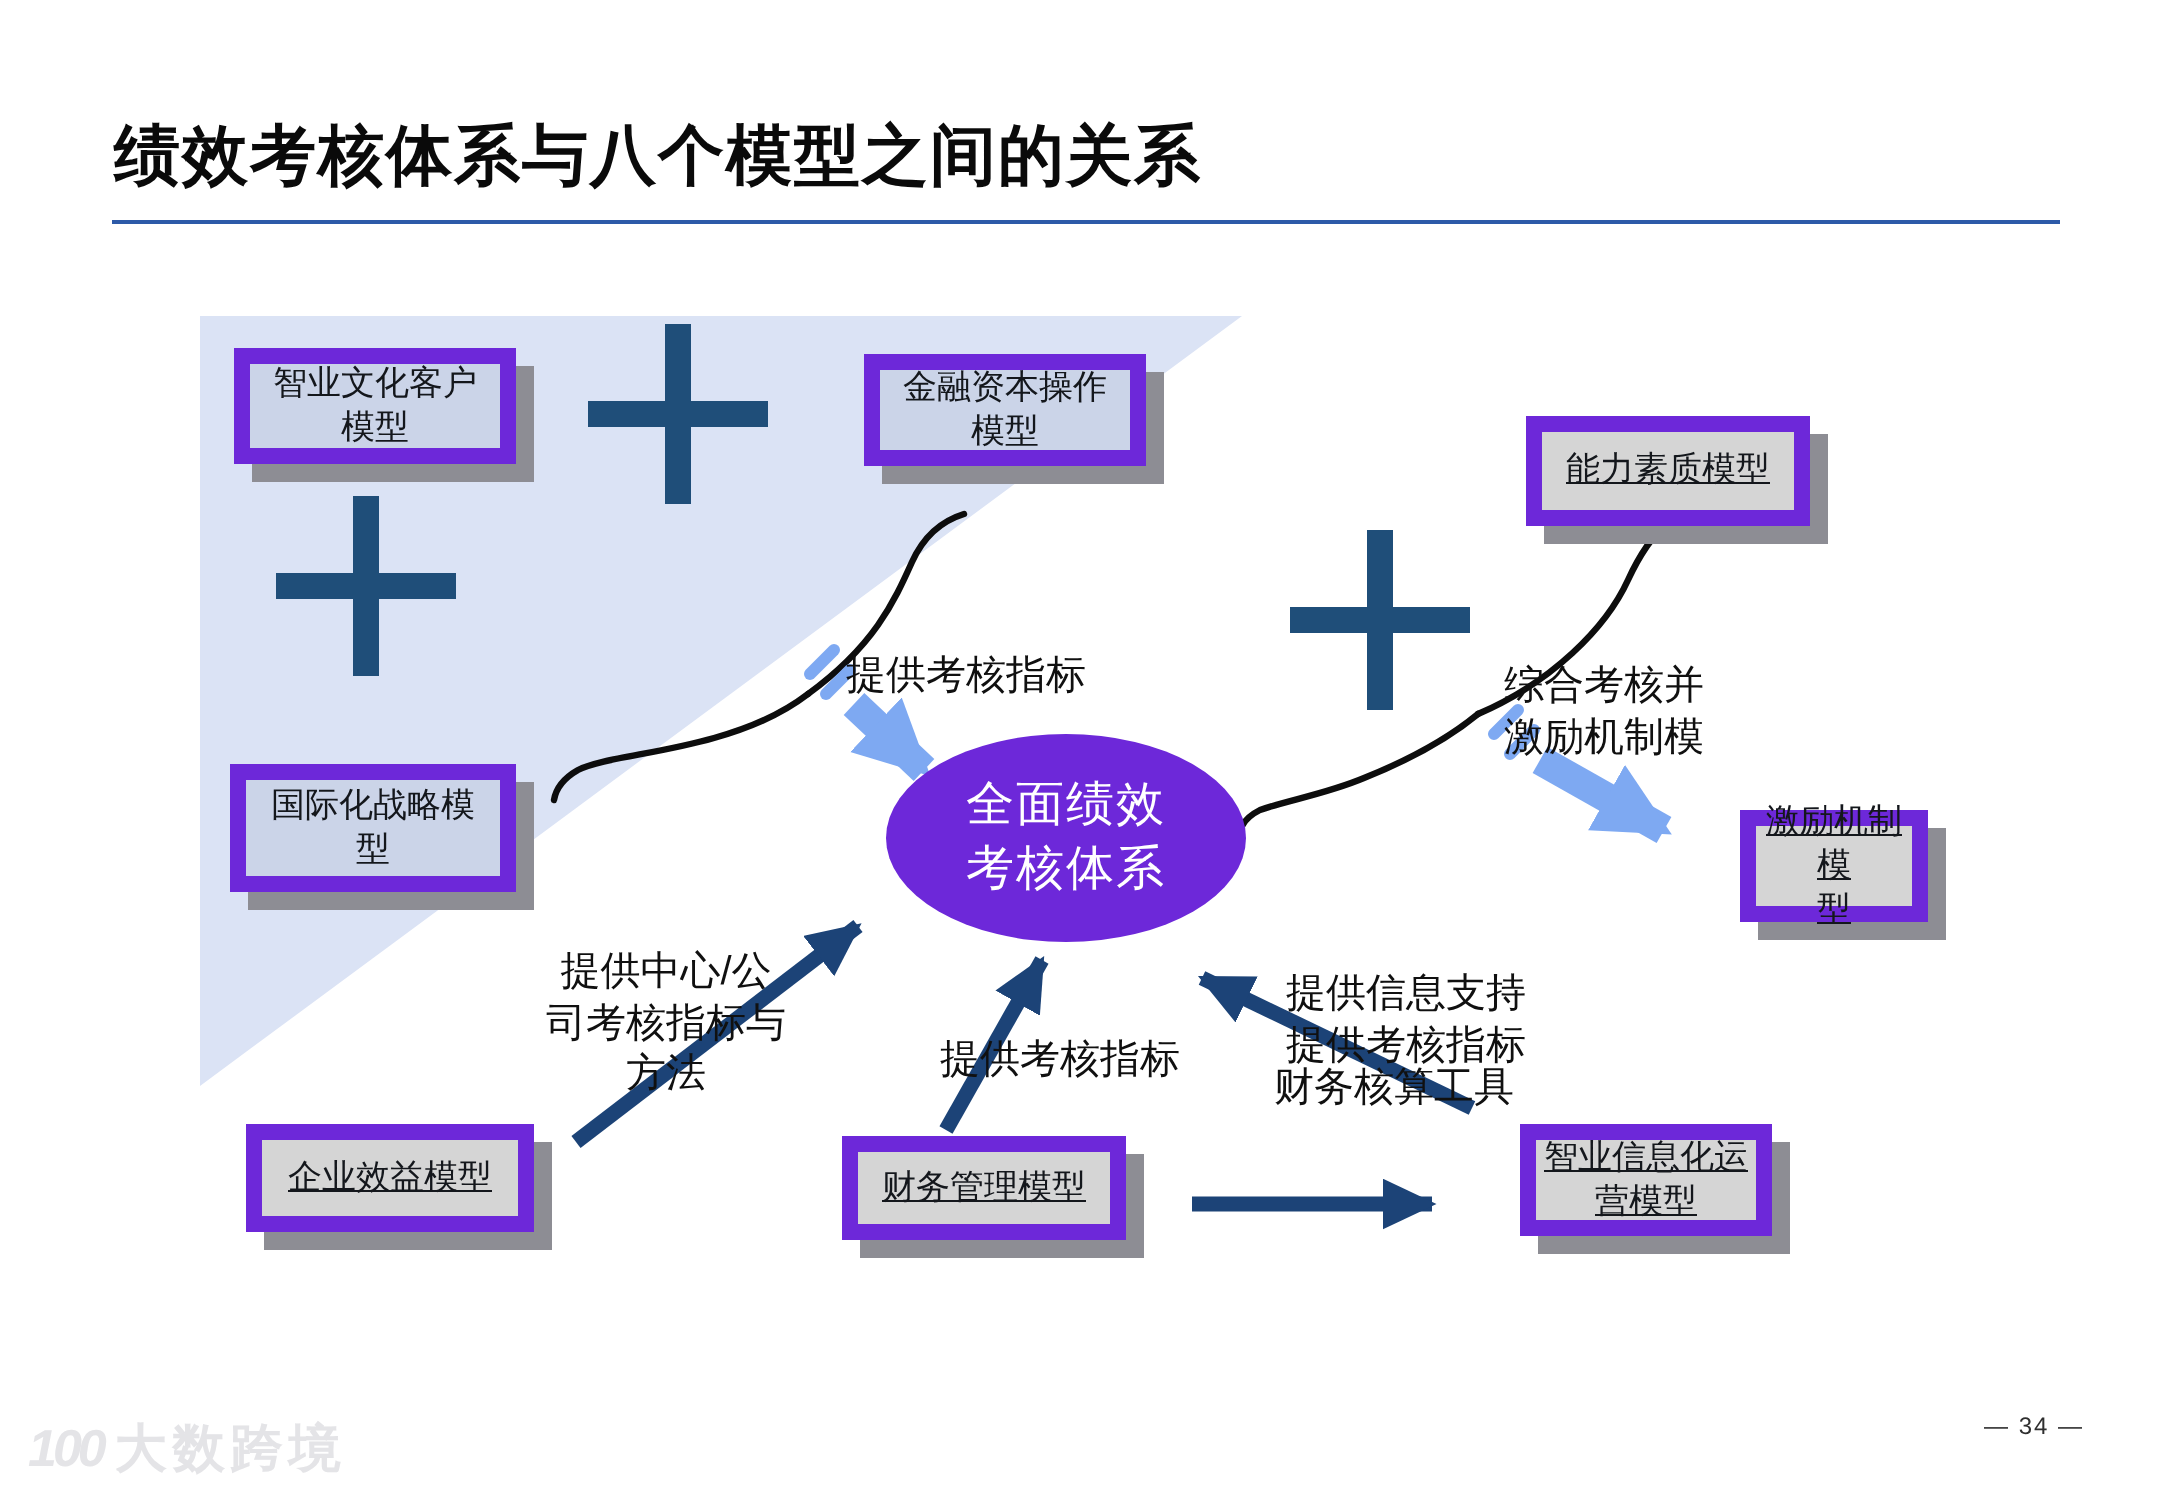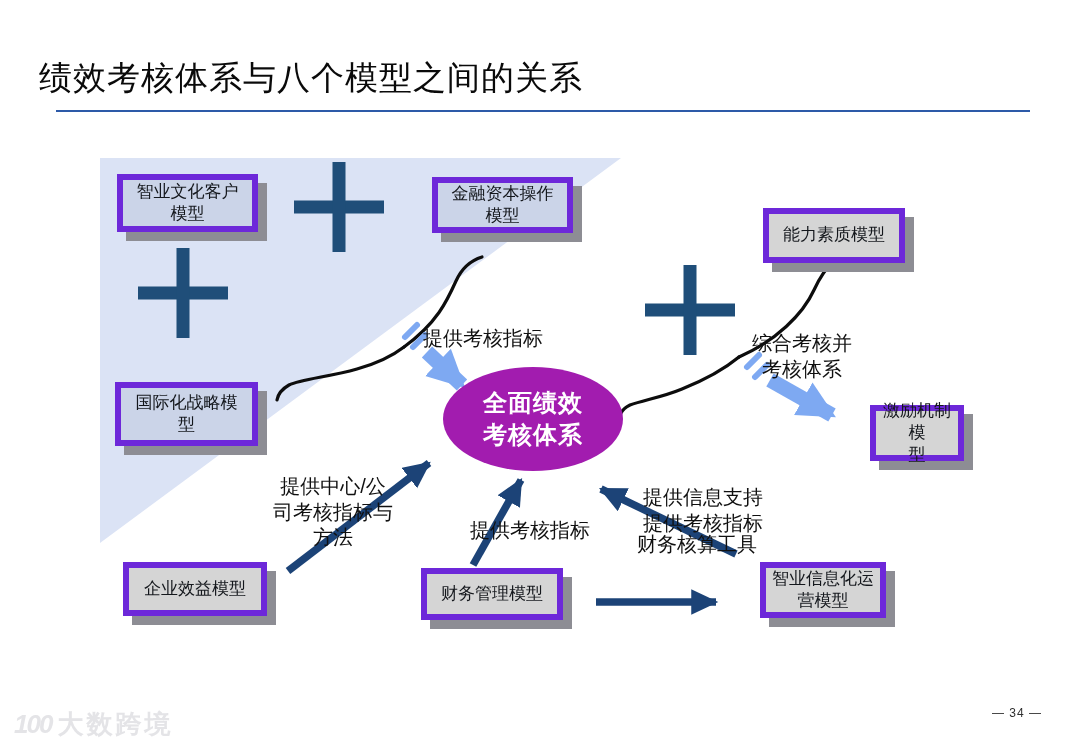--- a/index.html
+++ b/index.html
@@ -3,44 +3,44 @@
 <meta charset="utf-8">
 <style>
   html,body{margin:0;padding:0;}
   body{
     width:1080px;height:748px;position:relative;background:#ffffff;
     font-family:"Liberation Sans","DejaVu Sans",sans-serif;
     overflow:hidden;
   }
   .slide{position:absolute;inset:0;}
   .page-title{
-    position:absolute;left:39px;top:56px;margin:0;
-    font-size:33px;font-weight:400;color:#0a0a0a;letter-spacing:1px;
+    position:absolute;left:57px;top:56px;margin:0;
+    font-size:33px;font-weight:700;color:#0a0a0a;letter-spacing:1px;
     white-space:nowrap;
   }
   .title-rule{
     position:absolute;left:56px;top:110px;width:974px;height:2px;
     background:#2d5aa8;
   }
   .gfx{position:absolute;left:0;top:0;width:1080px;height:748px;}
   .box{
     position:absolute;box-sizing:border-box;
-    border:6px solid #6d28d9;
+    border:8px solid #6d28d9;
     box-shadow:9px 9px 0 0 #8d8d94;
     display:flex;align-items:center;justify-content:center;
     text-align:center;font-size:17px;line-height:1.3;color:#14171c;
     white-space:pre-line;padding:2px 4px;
   }
   .box.bluegrey{background:#cbd4e8;}
-  .box.grey{background:#d5d5d5;}
+  .box.grey{background:#d5d5d5;text-decoration:underline;}
   .center-ellipse{
     position:absolute;left:443px;top:367px;width:180px;height:104px;
-    border-radius:50%;background:#a21caf;
+    border-radius:50%;background:#6d28d9;
     display:flex;align-items:center;justify-content:center;
-    color:#ffffff;font-size:24px;font-weight:700;line-height:1.35;
+    color:#ffffff;font-size:24px;font-weight:400;line-height:1.35;
     text-align:center;white-space:pre-line;letter-spacing:1px;
   }
   .edge-label{
     position:absolute;font-size:20px;color:#101010;line-height:1.28;
     white-space:pre-line;
   }
   .el-center{text-align:center;}
   .footer-watermark{
     position:absolute;left:14px;top:707px;display:flex;align-items:center;gap:6px;
     color:#e2e2e5;user-select:none;
@@ -156,21 +156,21 @@
   </div>
 
   <div class="center-ellipse">
     <span>全面绩效
 考核体系</span>
   </div>
 
   <div class="edge-label" style="left:423px;top:326px;">提供考核指标</div>
 
   <div class="edge-label el-center" style="left:738px;top:331px;width:128px;">综合考核并
-考核体系</div>
+激励机制模</div>
 
   <div class="edge-label el-center" style="left:262px;top:474px;width:142px;">提供中心/公
 司考核指标与
 方法</div>
 
   <div class="edge-label" style="left:470px;top:518px;">提供考核指标</div>
 
   <div class="edge-label" style="left:643px;top:485px;">提供信息支持
 提供考核指标</div>
 

